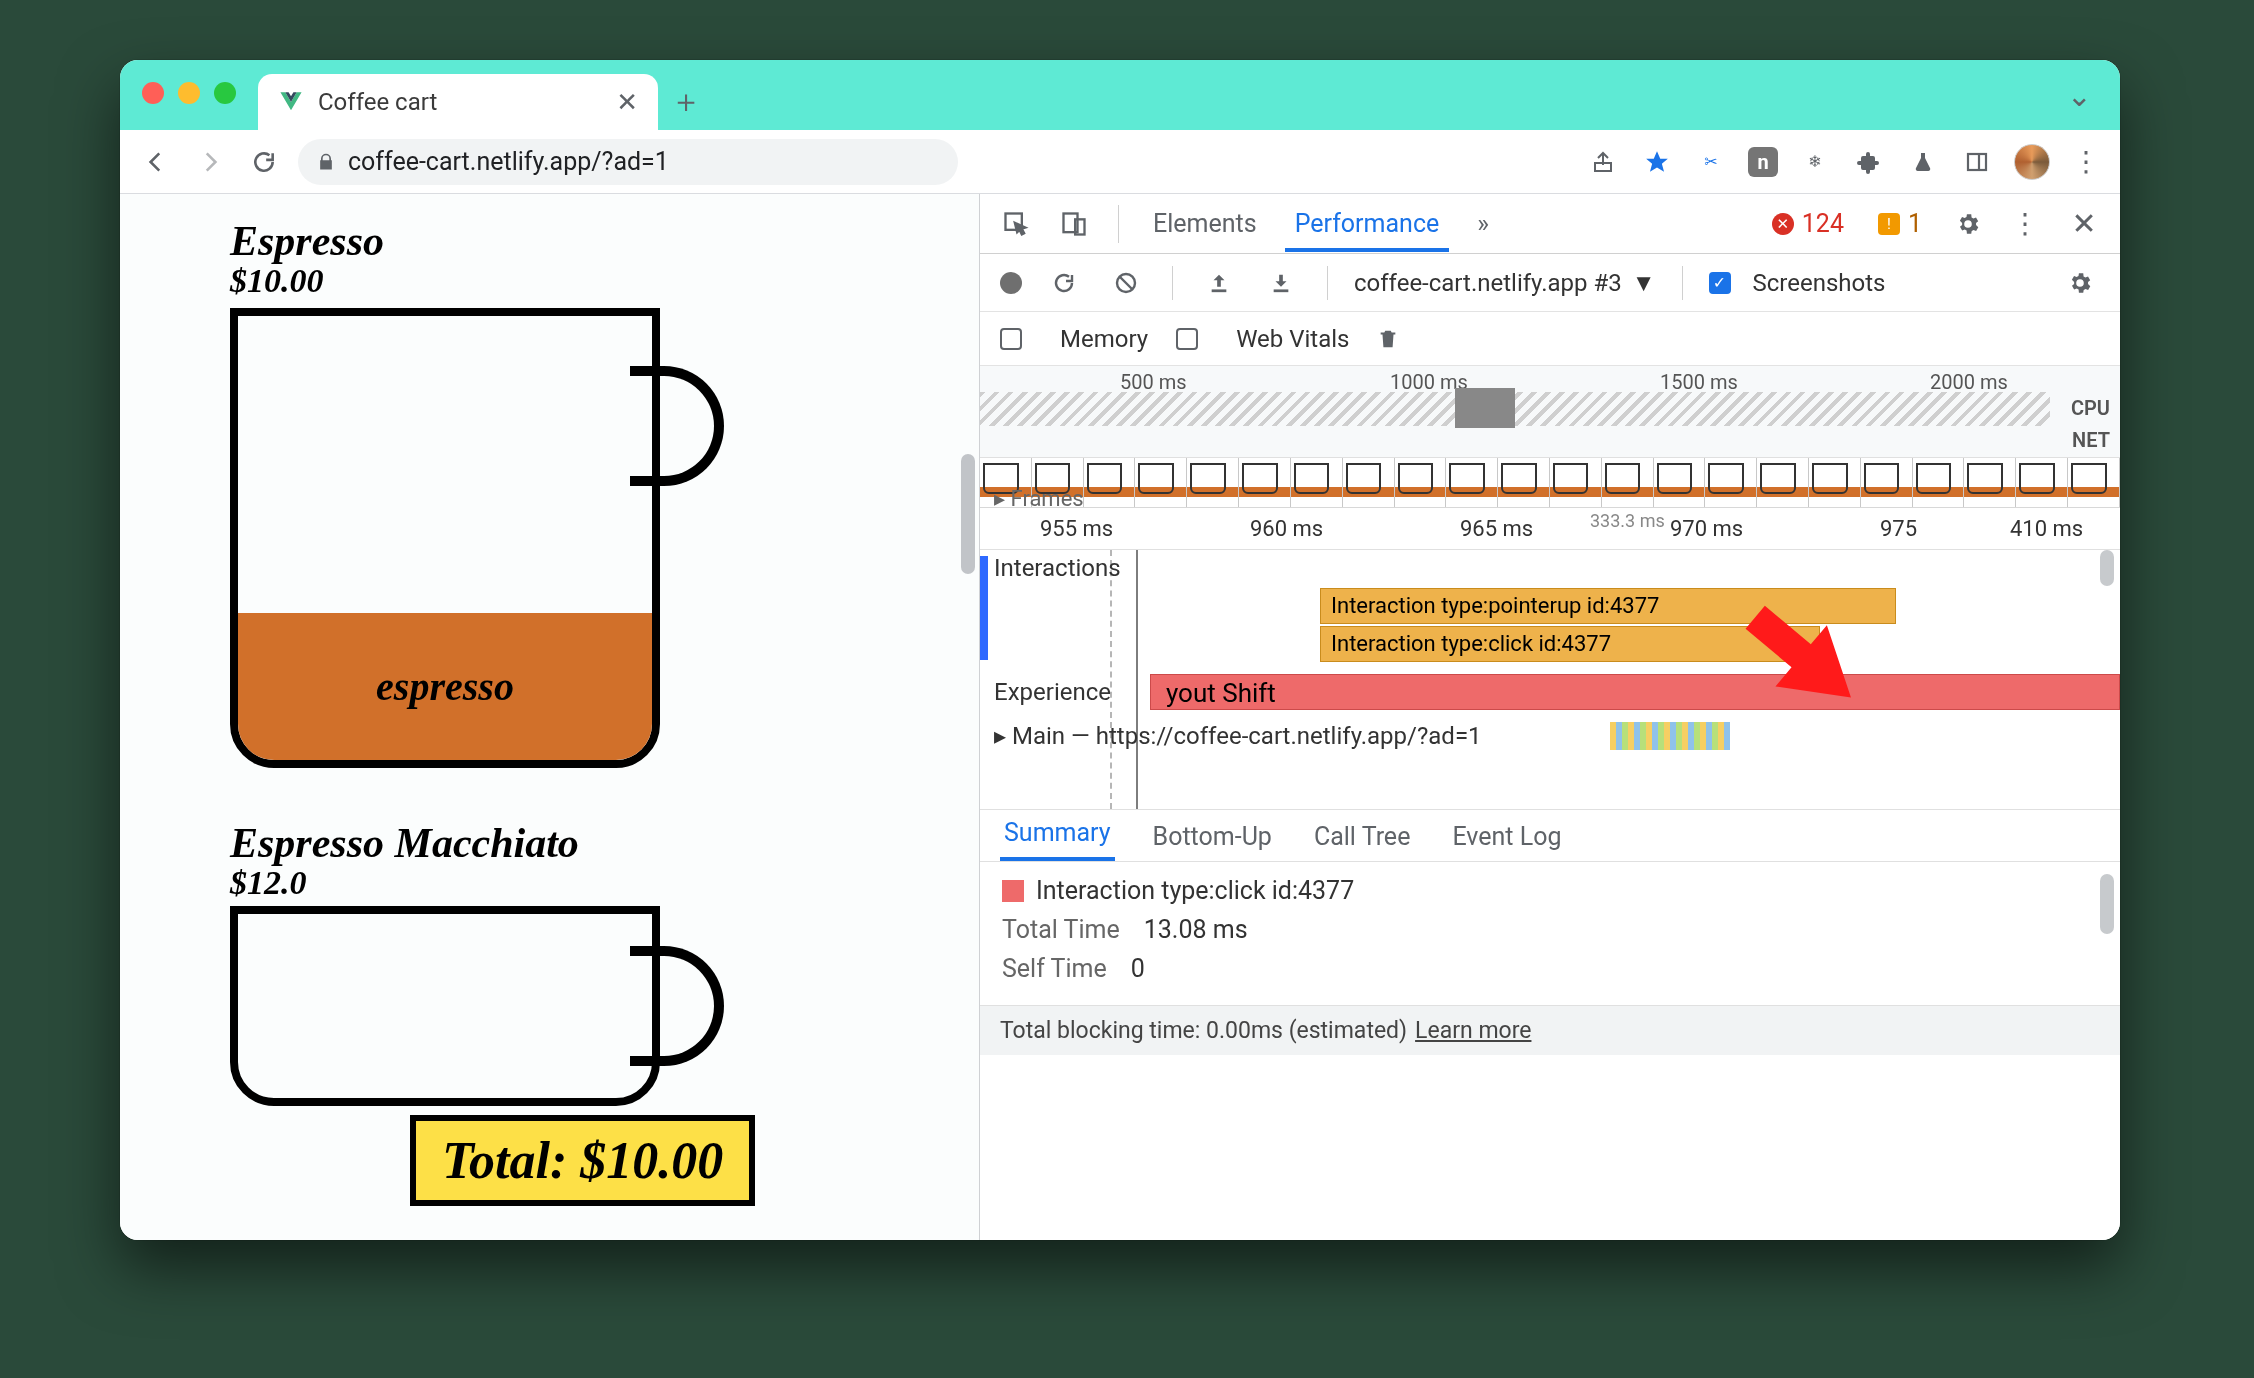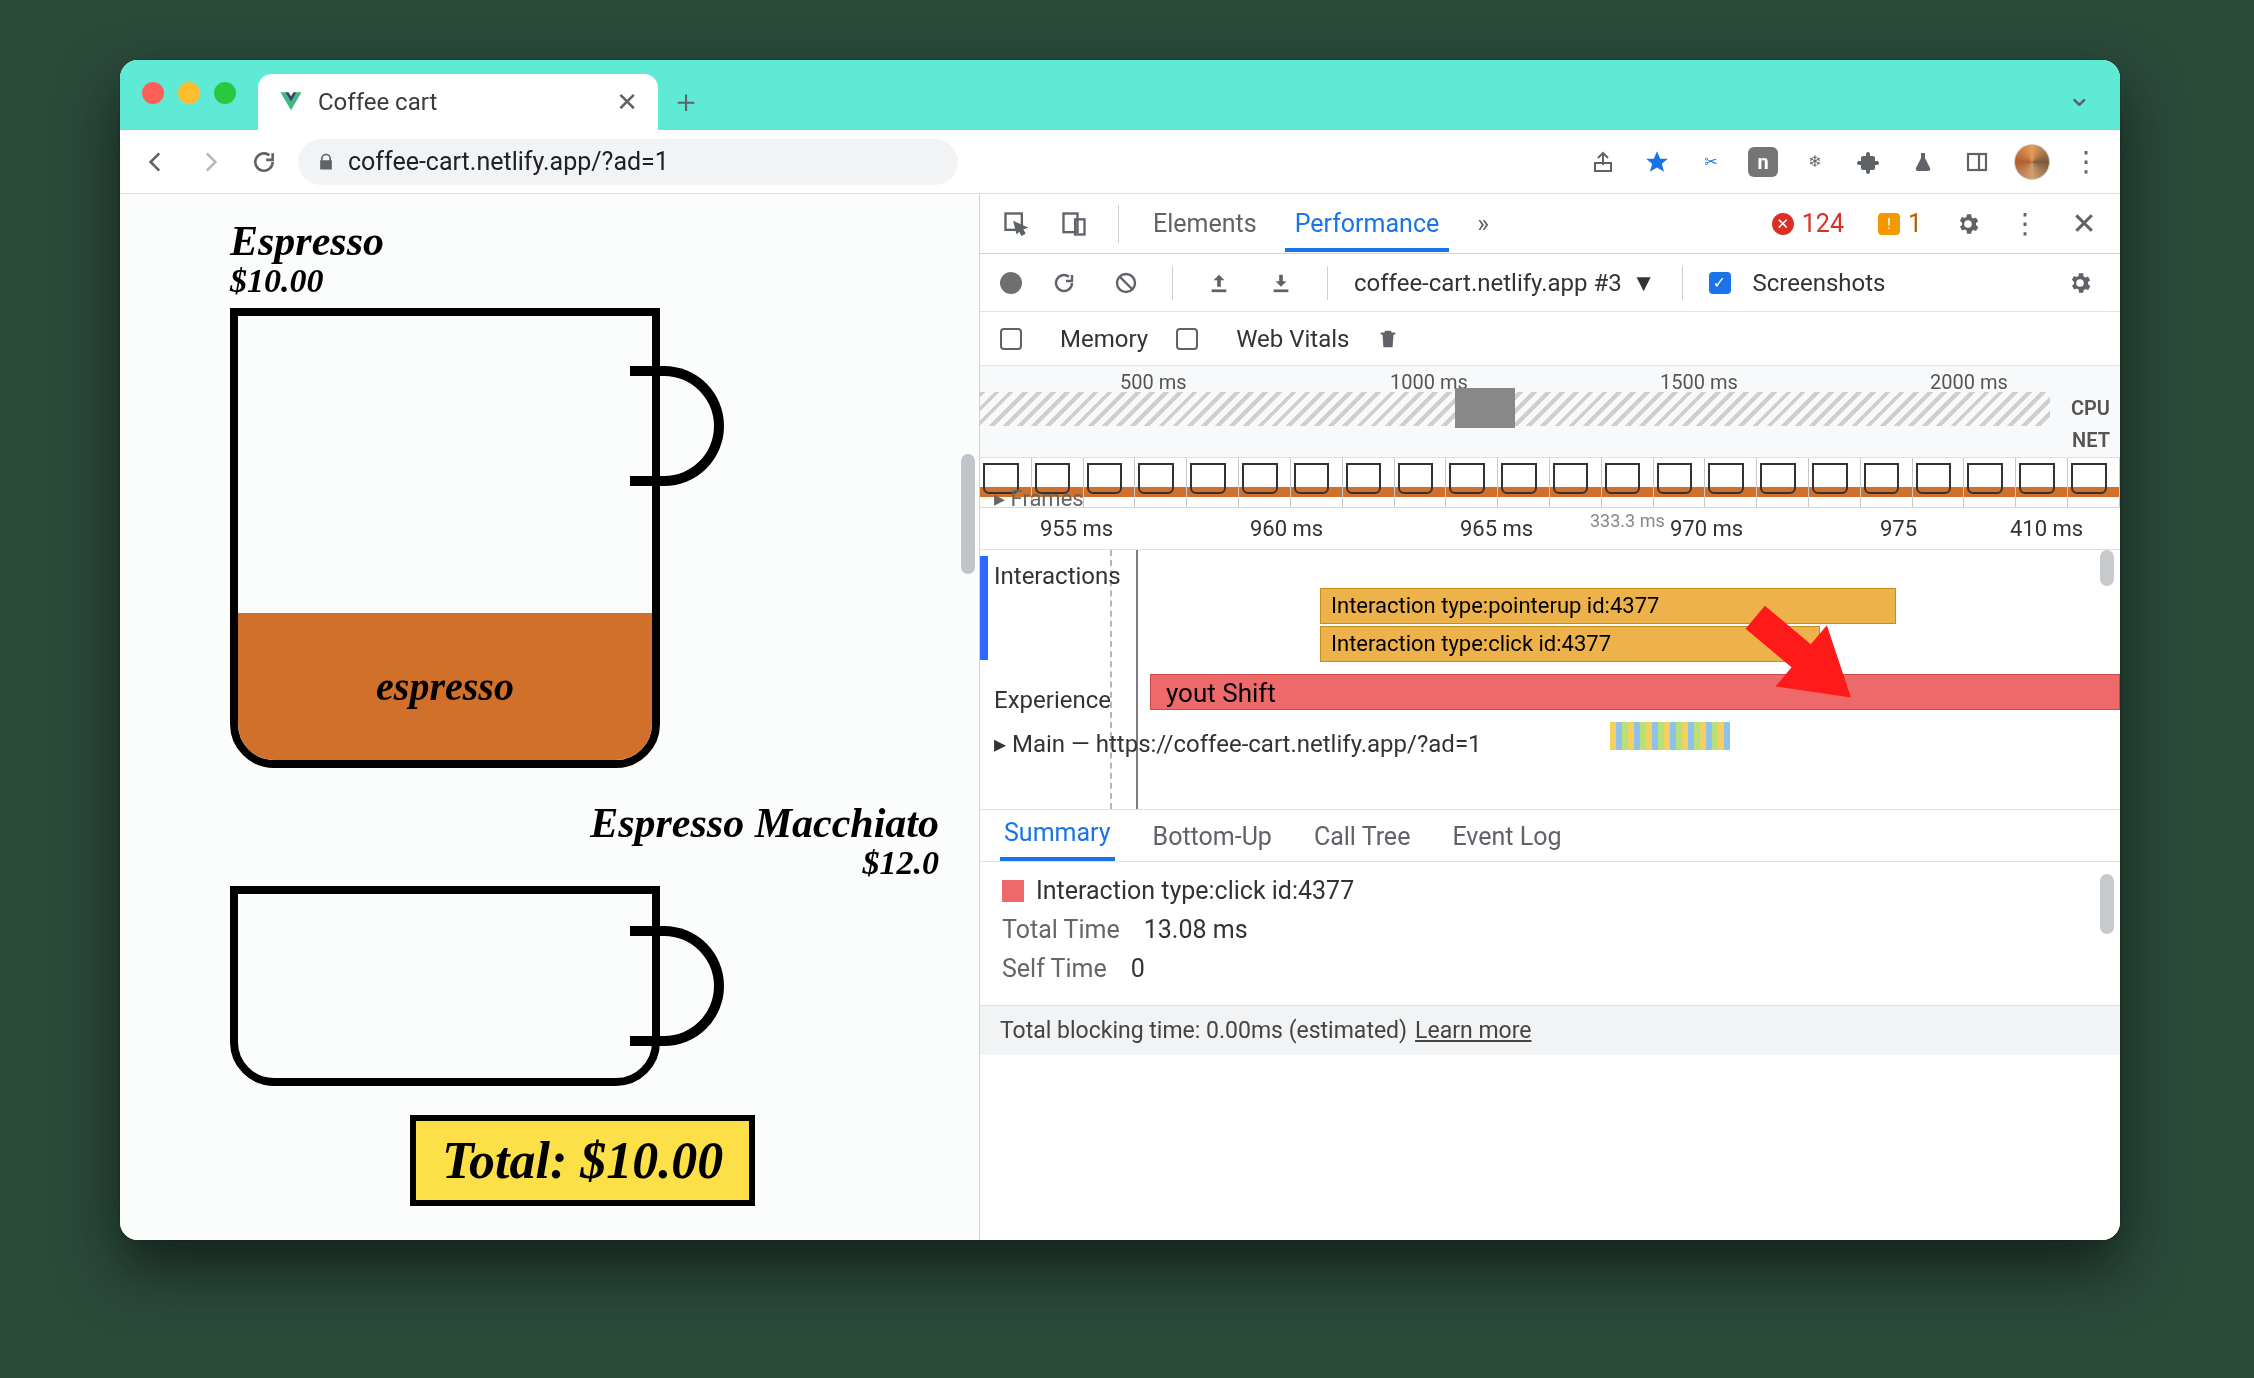--- a/index.html
+++ b/index.html
@@ -36,21 +36,21 @@
   .siteNav { height:78px; border-bottom:4px solid #5a3a20; display:flex; align-items:center; justify-content:center; gap:34px; font-family: "Brush Script MT","Segoe Script",cursive; font-size:44px; font-weight:700; font-style:italic;}
   .siteNav a { color:#000; text-decoration:none;}
   .siteNav a.active { color:#e8a33d; border-bottom:5px solid #e8a33d;}
   .viewport { flex:1; overflow:hidden; padding:26px 40px 0 110px; position:relative; }
   .prodTitle { font-family: "Brush Script MT","Segoe Script",cursive; font-size:42px; font-weight:700; font-style:italic; line-height:1;}
   .prodPrice { font-family: "Brush Script MT","Segoe Script",cursive; font-size:34px; font-weight:700; font-style:italic;}
   .mug { position:relative; width:460px; height:470px; margin-top:8px;}
   .cupBody { position:absolute; left:0; top:0; width:430px; height:460px; border:8px solid #000; border-radius:0 0 44px 44px; background:#fbfdfd; overflow:hidden;}
   .fill { position:absolute; left:0; bottom:0; width:100%; height:33%; background:#d1702a; display:flex; align-items:center; justify-content:center; font-family:"Brush Script MT","Segoe Script",cursive; font-size:40px; font-style:italic; font-weight:700;}
   .handle { position:absolute; right:-34px; top:58px; width:94px; height:120px; border:10px solid #000; border-left:none; border-radius:0 60px 60px 0;}
-  .prod2 { margin-top:24px;text-align:right;}
+  .prod2 { margin-top:44px;}
   .totalBox { position:absolute; left:290px; bottom:34px; background:#fde047; border:6px solid #000; padding:10px 26px; font-family:"Brush Script MT","Segoe Script",cursive; font-size:52px; font-weight:700; font-style:italic;}
   .pageScroll { position:absolute; right:4px; top:260px; width:14px; height:120px; background:#c1c4c8; border-radius:7px;}
 
   
   .dtTabs { height:60px; border-bottom:1px solid #d0d0d0; display:flex; align-items:center; padding:0 16px; gap:18px; font-size:25px; color:#5f6368; position:relative;}
   .dtTabs .sep { width:1px; height:38px; background:#d0d0d0; margin:0 6px;}
   .dtTabs .tabItem { padding:14px 10px; }
   .dtTabs .tabItem.active { color:#1a73e8; border-bottom:4px solid #1a73e8; padding-bottom:10px;}
   .dtTabs .grow { flex:1; }
   .pill { display:flex; align-items:center; gap:8px; background:#fff; border-radius:4px; padding:2px 8px;}
@@ -82,21 +82,21 @@
      linear-gradient(#fff 0 60%, #d1702a 60% 80%, #fff 80% 100%);
      position:relative;}
   .thumb::after{content:"";position:absolute;left:6%;top:10%;width:62%;height:56%;border:2px solid #333;border-radius:0 0 6px 6px;}
 
   .ruler { height:42px; border-bottom:1px solid #e0e0e0; position:relative; font-size:22px; color:#333;}
   .ruler .rt { position:absolute; top:8px;}
   .ruler .sel { position:absolute; top:2px; color:#888; font-size:18px;}
   .ruler .frames { position:absolute; left:14px; top:-22px; font-size:22px; color:#666;}
 
   .flame { position:relative; height:260px; border-bottom:1px solid #e0e0e0; }
-  .rowHdr { position:absolute; left:14px; font-size:24px; color:#333;margin-top:8px;}
+  .rowHdr { position:absolute; left:14px; font-size:24px; color:#333;}
   .blueMark{position:absolute;left:0;top:6px;width:8px;height:104px;background:#2e69ff;}
   .band { position:absolute; height:36px; background:#eeb24b; color:#000; font-size:22px; padding:4px 10px; border:1px solid #c98c1d; white-space:nowrap; overflow:hidden;}
   .expBar { position:absolute; height:36px; background:#ee6a6a; border:1px solid #cc4a4a; left:170px; right:0;}
   .striped { position:absolute; height:28px; background:
     repeating-linear-gradient(90deg,#f6cf63 0 6px,#8fc2ea 6px 12px,#b7e07a 12px 18px);
   }
   .vline { position:absolute; top:0; bottom:0; width:0; border-left:2px dashed #b6b6b6; }
 
   .subTabs { height:52px; border-bottom:1px solid #e0e0e0; display:flex; align-items:flex-end; gap:34px; padding:0 20px; font-size:25px; color:#5f6368;}
   .subTabs .st { padding:10px 4px;}

